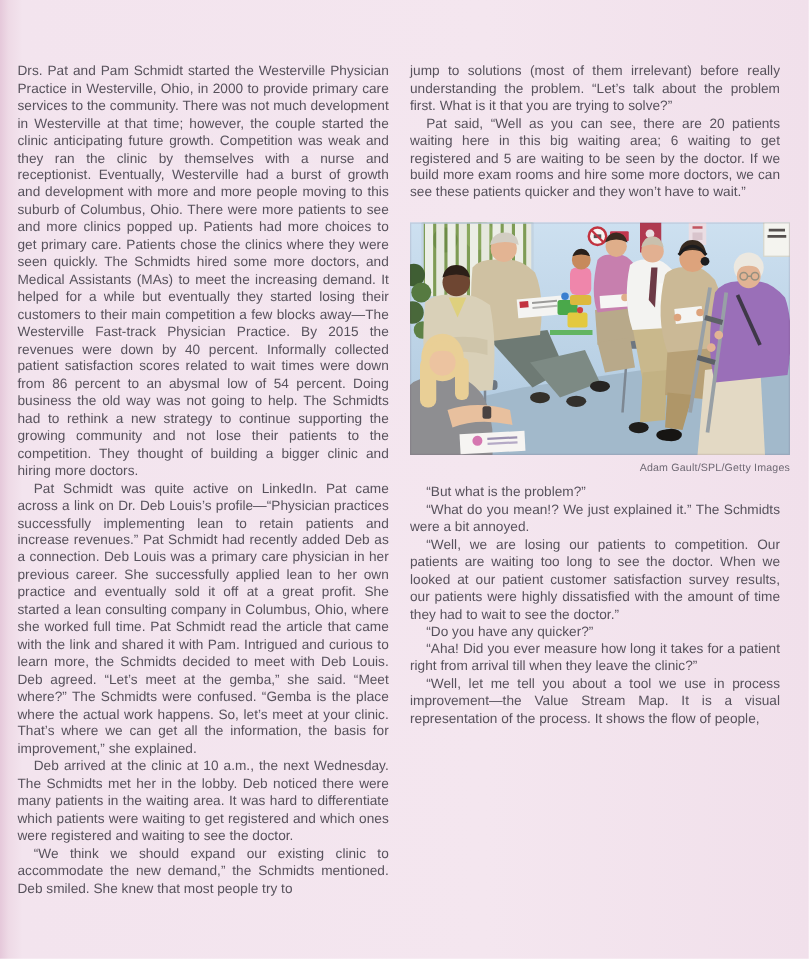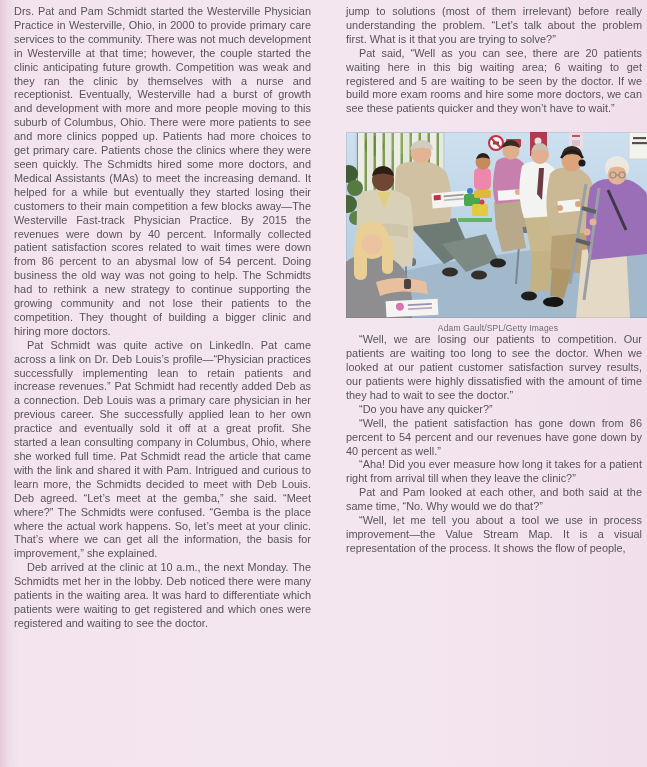--- a/index.html
+++ b/index.html
@@ -8,40 +8,41 @@
     background:linear-gradient(90deg,#e5c8da 0px,#eedae6 7px,#f3e4ee 18px,#f4e6ef 60%,#f1e0eb 100%);
     font-family:"Liberation Sans","DejaVu Sans",sans-serif;
   }
   .page{position:absolute;inset:0;}
   .col{
     position:absolute;top:5px;
     font-size:10.9px;line-height:13.9px;color:#57525c;
     text-align:justify;letter-spacing:0.02px;
   }
   .col-left{left:14px;width:297px;}
-  .col-right{left:346px;width:296px;}
+  .col-right{left:328px;width:296px;}
   p.para{margin:0;text-indent:13px;hyphens:auto;-webkit-hyphens:auto;}
-  p.no-indent{text-indent:0;}
+  p.no-indent{text-indent:0;margin-top:46px;}
   figure{margin:16px -8px 0 0;width:304px;}
   .photo{display:block;width:304px;height:186px;background:#b9d0e4;}
   figcaption{
     font-size:8.5px;line-height:10px;color:#6e6873;
-    margin-top:5px;letter-spacing:0.15px;text-align:center;text-indent:0;
+    margin-top:5px;letter-spacing:0.15px;text-align:right;text-indent:0;
   }
   p.after-fig{margin-top:9px;}
 </style>
 </head>
 <body>
 
 <div class="page">
 
   <div class="col col-left">
     <p class="para no-indent">Drs. Pat and Pam Schmidt started the Westerville Physician Practice in Westerville, Ohio, in 2000 to provide primary care services to the community. There was not much development in Westerville at that time; however, the couple started the clinic anticipating future growth. Competition was weak and they ran the clinic by themselves with a nurse and receptionist. Eventually, Westerville had a burst of growth and development with more and more people moving to this suburb of Columbus, Ohio. There were more patients to see and more clinics popped up. Patients had more choices to get primary care. Patients chose the clinics where they were seen quickly. The Schmidts hired some more doctors, and Medical Assistants (MAs) to meet the increasing demand. It helped for a while but eventually they started losing their customers to their main competition a few blocks away—The Westerville Fast-track Physician Practice. By 2015 the revenues were down by 40 percent. Informally collected patient satisfaction scores related to wait times were down from 86 percent to an abysmal low of 54 percent. Doing business the old way was not going to help. The Schmidts had to rethink a new strategy to continue supporting the growing community and not lose their patients to the competition. They thought of building a bigger clinic and hiring more doctors.</p>
     <p class="para">Pat Schmidt was quite active on LinkedIn. Pat came across a link on Dr. Deb Louis’s profile—“Physician practices successfully implementing lean to retain patients and increase revenues.” Pat Schmidt had recently added Deb as a connection. Deb Louis was a primary care physician in her previous career. She successfully applied lean to her own practice and eventually sold it off at a great profit. She started a lean consulting company in Columbus, Ohio, where she worked full time. Pat Schmidt read the article that came with the link and shared it with Pam. Intrigued and curious to learn more, the Schmidts decided to meet with Deb Louis. Deb agreed. “Let’s meet at the gemba,” she said. “Meet where?” The Schmidts were confused. “Gemba is the place where the actual work happens. So, let’s meet at your clinic. That’s where we can get all the information, the basis for improvement,” she explained.</p>
-    <p class="para">Deb arrived at the clinic at 10 a.m., the next Monday. The Schmidts met her in the lobby. Deb noticed there were many patients in the waiting area. It was hard to differentiate which patients were waiting to get registered and which ones were registered and waiting to see the doctor.</p>
+    <p class="para">Deb arrived at the clinic at 10 a.m., the next Wednesday. The Schmidts met her in the lobby. Deb noticed there were many patients in the waiting area. It was hard to differentiate which patients were waiting to get registered and which ones were registered and waiting to see the doctor.</p>
+    <p class="para">“We think we should expand our existing clinic to accommodate the new demand,” the Schmidts mentioned. Deb smiled. She knew that most people try to</p>
   </div>
 
   <div class="col col-right">
     <p class="para no-indent">jump to solutions (most of them irrelevant) before really understanding the problem. “Let’s talk about the problem first. What is it that you are trying to solve?”</p>
     <p class="para">Pat said, “Well as you can see, there are 20 patients waiting here in this big waiting area; 6 waiting to get registered and 5 are waiting to be seen by the doctor. If we build more exam rooms and hire some more doctors, we can see these patients quicker and they won’t have to wait.”</p>
 
     <figure>
       <svg class="photo" viewBox="0 0 304 186" xmlns="http://www.w3.org/2000/svg" role="img">
         <defs>
           <linearGradient id="wallg" x1="0" y1="0" x2="0" y2="1">
@@ -233,21 +234,21 @@
           <path d="M96,112 L140,102 L152,128 L120,140 Z" fill="#7d8a84"></path>
           <ellipse cx="152" cy="131" rx="8" ry="4.5" fill="#262422"></ellipse>
           <ellipse cx="133" cy="143" rx="8" ry="4.5" fill="#33302c"></ellipse>
           <path d="M150,96 L176,92 L180,116 L156,120 Z" fill="#b8a98a"></path>
         </g>
         <rect x="0.5" y="0.5" width="303" height="185" fill="none" stroke="rgba(90,60,90,0.12)" stroke-width="1"></rect>
       </svg>
       <figcaption>Adam Gault/SPL/Getty Images</figcaption>
     </figure>
 
+    <p class="para after-fig">“But what is the problem?”</p>
+    <p class="para">“What do you mean!? We just explained it.” The Schmidts were a bit annoyed.</p>
     <p class="para">“Well, we are losing our patients to competition. Our patients are waiting too long to see the doctor. When we looked at our patient customer satisfaction survey results, our patients were highly dissatisfied with the amount of time they had to wait to see the doctor.”</p>
     <p class="para">“Do you have any quicker?”</p>
-    <p class="para">“Well, the patient satisfaction has gone down from 86 percent to 54 percent and our revenues have gone down by 40 percent as well.”</p>
     <p class="para">“Aha! Did you ever measure how long it takes for a patient right from arrival till when they leave the clinic?”</p>
-    <p class="para">Pat and Pam looked at each other, and both said at the same time, “No. Why would we do that?”</p>
     <p class="para">“Well, let me tell you about a tool we use in process improvement—the Value Stream Map. It is a visual representation of the process. It shows the flow of people,</p>
   </div>
 
 </div>
 
 </body></html>

